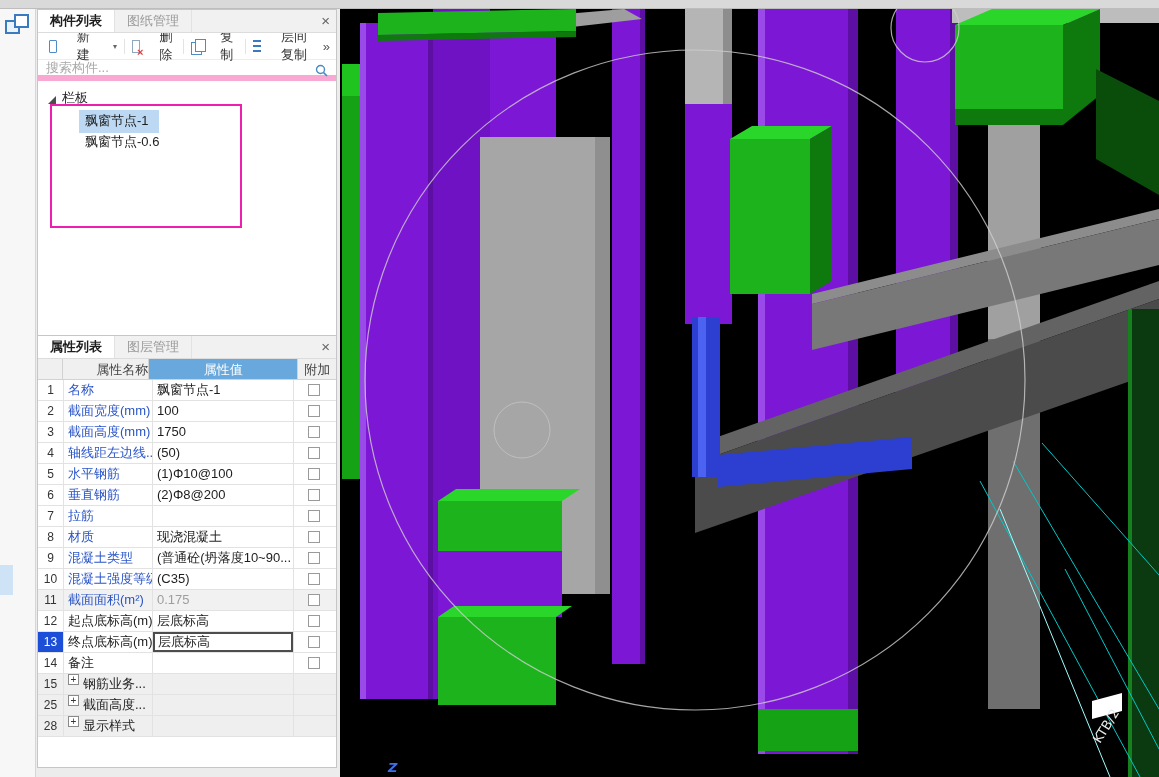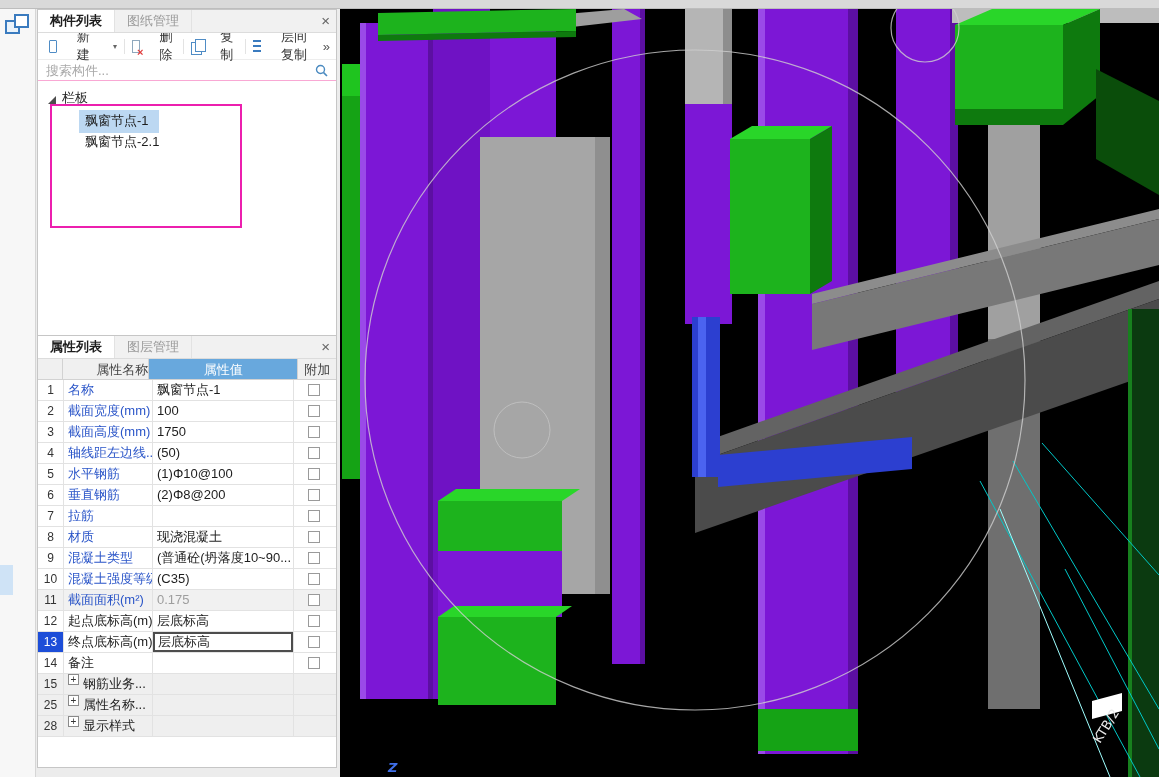--- a/index.html
+++ b/index.html
@@ -46,21 +46,21 @@
   .i-del .x { position:absolute; right:-5px; bottom:-5px; color:#e03a3a; font-size:11px;
               font-weight:bold; line-height:10px; }
   .i-copy { width:14px; height:14px; position:relative; }
   .i-copy::before, .i-copy::after { content:""; position:absolute; width:9px; height:11px;
             border:1px solid #4f8cc5; background:#fff; }
   .i-copy::before { left:0; top:3px; } .i-copy::after { left:4px; top:0; }
   .i-layer { width:12px; height:13px;
              background:repeating-linear-gradient(#3a7bbf 0 2px, transparent 2px 5px); }
 
   
-  .searchbar { height:21px; border-bottom:1px solid #f9a8d4; position:relative;
+  .searchbar { height:21px; border-bottom:6px solid #f9a8d4; position:relative;
                display:flex; align-items:center; }
   .searchbar input { border:none; outline:none; width:100%; height:100%;
                      padding:0 26px 0 8px; font-size:13px; color:#333; background:transparent;
                      font-family:"Liberation Sans", sans-serif; }
   .searchbar input::placeholder { color:#a8a8a8; }
   .search-ic { position:absolute; right:8px; top:4px; }
 
   
   .tree { position:relative; height:258px; }
   .tree-group { position:absolute; left:10px; top:8px; display:flex; align-items:flex-end;
@@ -164,21 +164,21 @@
         <line x1="8.6" y1="8.6" x2="12" y2="12" stroke="#4a8ac0" stroke-width="1.6"></line>
       </svg>
     </div>
 
     <div class="tree">
       <div class="tree-group">
         <span class="tri"></span>
         <span>栏板</span>
       </div>
       <div class="tree-item selected ti-1">飘窗节点-1</div>
-      <div class="tree-item ti-2">飘窗节点-2.1</div>
+      <div class="tree-item ti-2">飘窗节点-0.6</div>
     </div>
 
     <div class="anno"></div>
   </div>
 
   <div class="panel" id="prop-panel">
     <div class="tabbar">
       <div class="tab active">属性列表</div>
       <div class="tab">图层管理</div>
       <div class="panel-close">×</div>
@@ -339,21 +339,21 @@
         <span class="plusbox">+</span>
         <span>钢筋业务...</span>
       </div>
       <div class="c-val"></div>
       <div class="c-extra"></div>
     </div>
     <div class="prow row-group">
       <div class="c-no">25</div>
       <div class="c-name">
         <span class="plusbox">+</span>
-        <span>属性名称...</span>
+        <span>截面高度...</span>
       </div>
       <div class="c-val"></div>
       <div class="c-extra"></div>
     </div>
     <div class="prow row-group">
       <div class="c-no">28</div>
       <div class="c-name">
         <span class="plusbox">+</span>
         <span>显示样式</span>
       </div>

